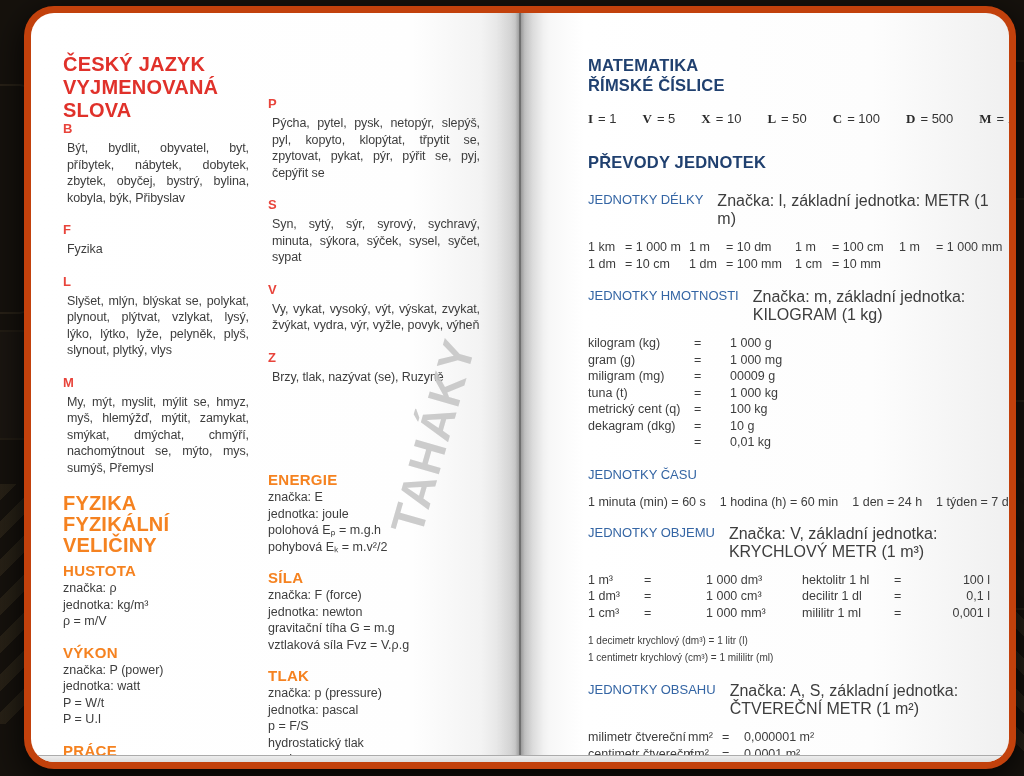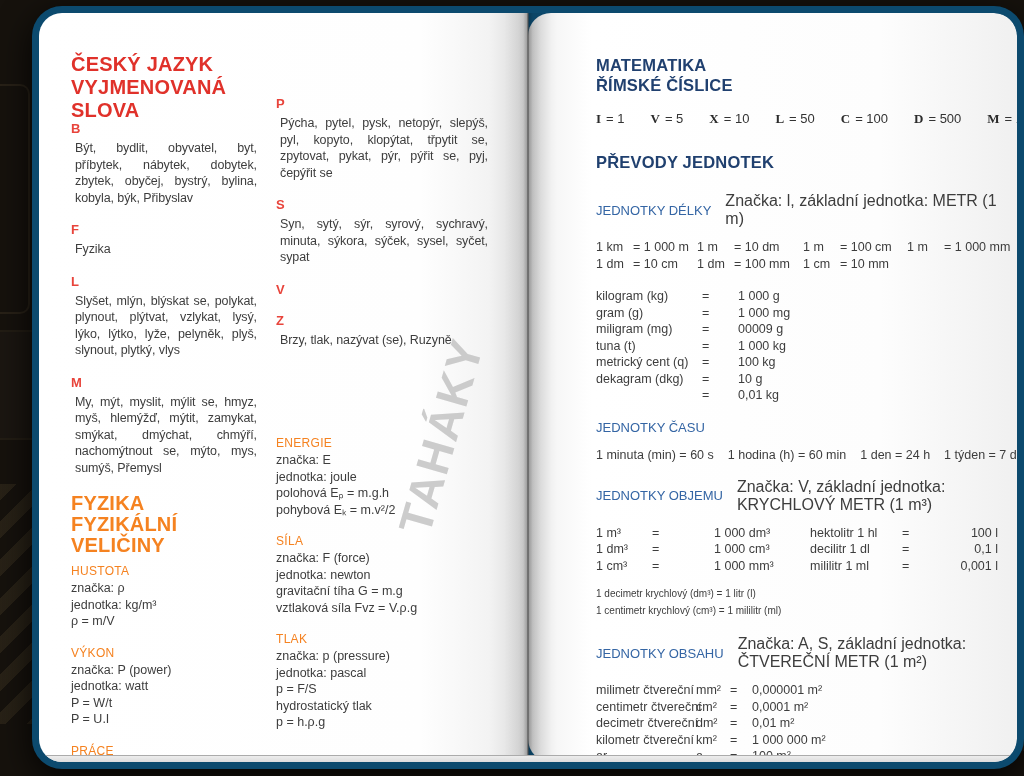--- a/index.html
+++ b/index.html
@@ -20,31 +20,31 @@
     border:2px solid #251f15; border-left:none; background:#1c1712; opacity:.9; }
   .bg-chevrons-right-bottom { right:-12px; bottom:18px; width:120px; height:280px;
     background:repeating-linear-gradient(45deg, #2b2419 0 12px, transparent 12px 27px); opacity:.85; }
   .bg-trace-right-mid { right:0; top:400px; width:34px; height:210px;
     border:2px solid #2a2319; border-right:none; border-radius:10px 0 0 10px; background:#1a1510; opacity:.9; }
   .bg-trace-right-top { right:0; top:60px; width:26px; height:140px;
     border:2px solid #261f15; border-right:none; border-radius:8px 0 0 8px; opacity:.85; }
 
   
   .book {
-    position:absolute; left:32px; top:6px; width:992px; height:763px;
-    background:#0c4a6e; border-radius:30px; padding:7px;
+    position:absolute; left:24px; top:6px; width:992px; height:763px;
+    background:#c2410c; border-radius:30px; padding:7px;
     box-shadow:0 10px 34px rgba(0,0,0,.85);
   }
   .pages {
     position:relative; width:100%; height:100%;
     border-radius:23px; overflow:hidden; display:flex;
   }
   .page { width:50%; height:100%; position:relative; }
   .page-left  { background:linear-gradient(to right, #ffffff 0%, #fefefe 78%, #f3f3f3 92%, #dedede 98%, #c8c8c8 100%); }
-  .page-right { background:linear-gradient(to right, #c2c2c2 0%, #e6e6e6 2.6%, #f7f7f7 6%, #ffffff 13%, #fdfdfd 72%, #f0f0f0 100%);border-radius:23px; }
+  .page-right { background:linear-gradient(to right, #c2c2c2 0%, #e6e6e6 2.6%, #f7f7f7 6%, #ffffff 13%, #fdfdfd 72%, #f0f0f0 100%); }
   .spine-shadow { position:absolute; left:calc(50% - 24px); top:0; bottom:0; width:48px;
     background:linear-gradient(to right, rgba(0,0,0,0) 0%, rgba(0,0,0,.06) 40%, rgba(0,0,0,.25) 50%, rgba(0,0,0,.08) 60%, rgba(0,0,0,0) 100%);
     pointer-events:none; z-index:5; }
   .spine-line { position:absolute; left:calc(50% - 1px); top:0; bottom:0; width:2px; background:rgba(80,80,80,.55); z-index:6; }
   .page-stack-edge { position:absolute; left:0; right:0; bottom:0; height:7px;
     background:linear-gradient(to bottom,#ededed,#dcdcdc); border-top:1px solid #ababab; z-index:7; }
 
   
   .page-left-content { display:flex; padding:40px 16px 0 32px; }
   .col1 { width:190px; }
@@ -52,39 +52,39 @@
 
   .czech-title { color:#e0312a; font-weight:bold; font-size:20px; line-height:23px; letter-spacing:.2px; }
   .letter-section { margin-bottom:17px; }
   .letter-section:first-of-type { margin-top:0; }
   .czech-title + .letter-section { margin-top:0; }
   .letter { color:#e8443b; font-weight:bold; font-size:13px; line-height:14px; margin-top:0; margin-bottom:3px; }
   .words { margin:4px; text-align:justify; color:#3d3d3d; font-size:12.5px; line-height:16.5px; letter-spacing:-.1px; }
 
   .fyz-title { color:#f58220; font-weight:bold; font-size:20px; line-height:21px; margin-top:6px; margin-bottom:8px; letter-spacing:.2px; }
   .phys-section { margin-bottom:16px; }
-  .phys-head { color:#f58220; font-weight:normal; font-size:12px; line-height:14px; margin-bottom:2px; letter-spacing:.3px; }
+  .phys-head { color:#f58220; font-weight:bold; font-size:15px; line-height:14px; margin-bottom:2px; letter-spacing:.3px; }
   .phys-line { color:#3d3d3d; font-size:12.5px; line-height:16.5px; }
   .phys-gap-energie { margin-top:88px; }
 
   .watermark {
     position:absolute; left:302px; top:396px; z-index:4;
     color:#c7c7c7; font-weight:bold; font-size:46px; letter-spacing:2px;
     transform:rotate(-74deg); transform-origin:center; opacity:.9; white-space:nowrap;
   }
 
   
   .page-right-content { padding:42px 20px 0 68px; }
   .math-title { color:#20406f; font-weight:bold; font-size:16.5px; line-height:20px; letter-spacing:.2px; }
   .roman-row { display:flex; gap:26px; margin-top:16px; font-size:13px; color:#333; }
   .roman-item { white-space:nowrap; }
   .roman-letter { font-family:"Liberation Serif", serif; font-weight:bold; margin-right:5px; color:#2b2b2b; }
   .conv-title { color:#20406f; font-weight:bold; font-size:16.5px; line-height:19px; margin-top:26px; letter-spacing:.2px; }
 
-  .unit-label-row { display:flex; gap:14px; align-items:center; }
+  .unit-label-row { display:flex; gap:14px; align-items:flex-start; }
   .unit-label { color:#3465a4; font-size:13px; white-space:nowrap; }
   .unit-note { color:#3d3d3d; font-size:16px; }
   .sect { margin-top:0; }
   .mt-len { margin-top:20px; }
   .mt-sect { margin-top:16px; }
 
   .len-grid { display:grid; grid-template-columns:101px 106px 104px auto; margin-top:11px; font-size:12.5px; color:#3d3d3d; line-height:16.5px; }
   .len-cell { display:flex; white-space:nowrap; }
   .len-u { width:37px; flex:none; }
 
@@ -166,20 +166,21 @@
           <div class="letter-section">
             <div class="letter">P</div>
             <p class="words">Pýcha, pytel, pysk, netopýr, slepýš, pyl, kopyto, klopýtat, třpytit se, zpytovat, pykat, pýr, pýřit se, pyj, čepýřit se</p>
           </div>
           <div class="letter-section">
             <div class="letter">S</div>
             <p class="words">Syn, sytý, sýr, syrový, sychravý, minuta, sýkora, sýček, sysel, syčet, sypat</p>
           </div>
           <div class="letter-section">
             <div class="letter">V</div>
+            <p class="words">Vy, vykat, vysoký, výt, výskat, zvykat, žvýkat, vydra, výr, vyžle, povyk, výheň</p>
           </div>
           <div class="letter-section">
             <div class="letter">Z</div>
             <p class="words">Brzy, tlak, nazývat (se), Ruzyně</p>
           </div>
 
           <div class="phys-section phys-gap-energie">
             <div class="phys-head">ENERGIE</div>
             <div class="phys-line">značka: E</div>
             <div class="phys-line">jednotka: joule</div>
@@ -258,20 +259,24 @@
               </span>
             <span class="len-cell">
                 <span class="len-u">1 cm</span>
                 <span>= 10 mm</span>
               </span>
             <span class="len-cell"></span>
           </div>
         </div>
 
         <div class="sect mt-sect">
+          <div class="unit-label-row">
+            <span class="unit-label">JEDNOTKY HMOTNOSTI</span>
+            <span class="unit-note">Značka: m, základní jednotka: KILOGRAM (1 kg)</span>
+          </div>
           <div class="mass-grid">
             <span class="cell">kilogram (kg)</span>
               <span class="cell">=</span>
               <span class="cell">1 000 g</span>
             <span class="cell">gram (g)</span>
               <span class="cell">=</span>
               <span class="cell">1 000 mg</span>
             <span class="cell">miligram (mg)</span>
               <span class="cell">=</span>
               <span class="cell">00009 g</span>

